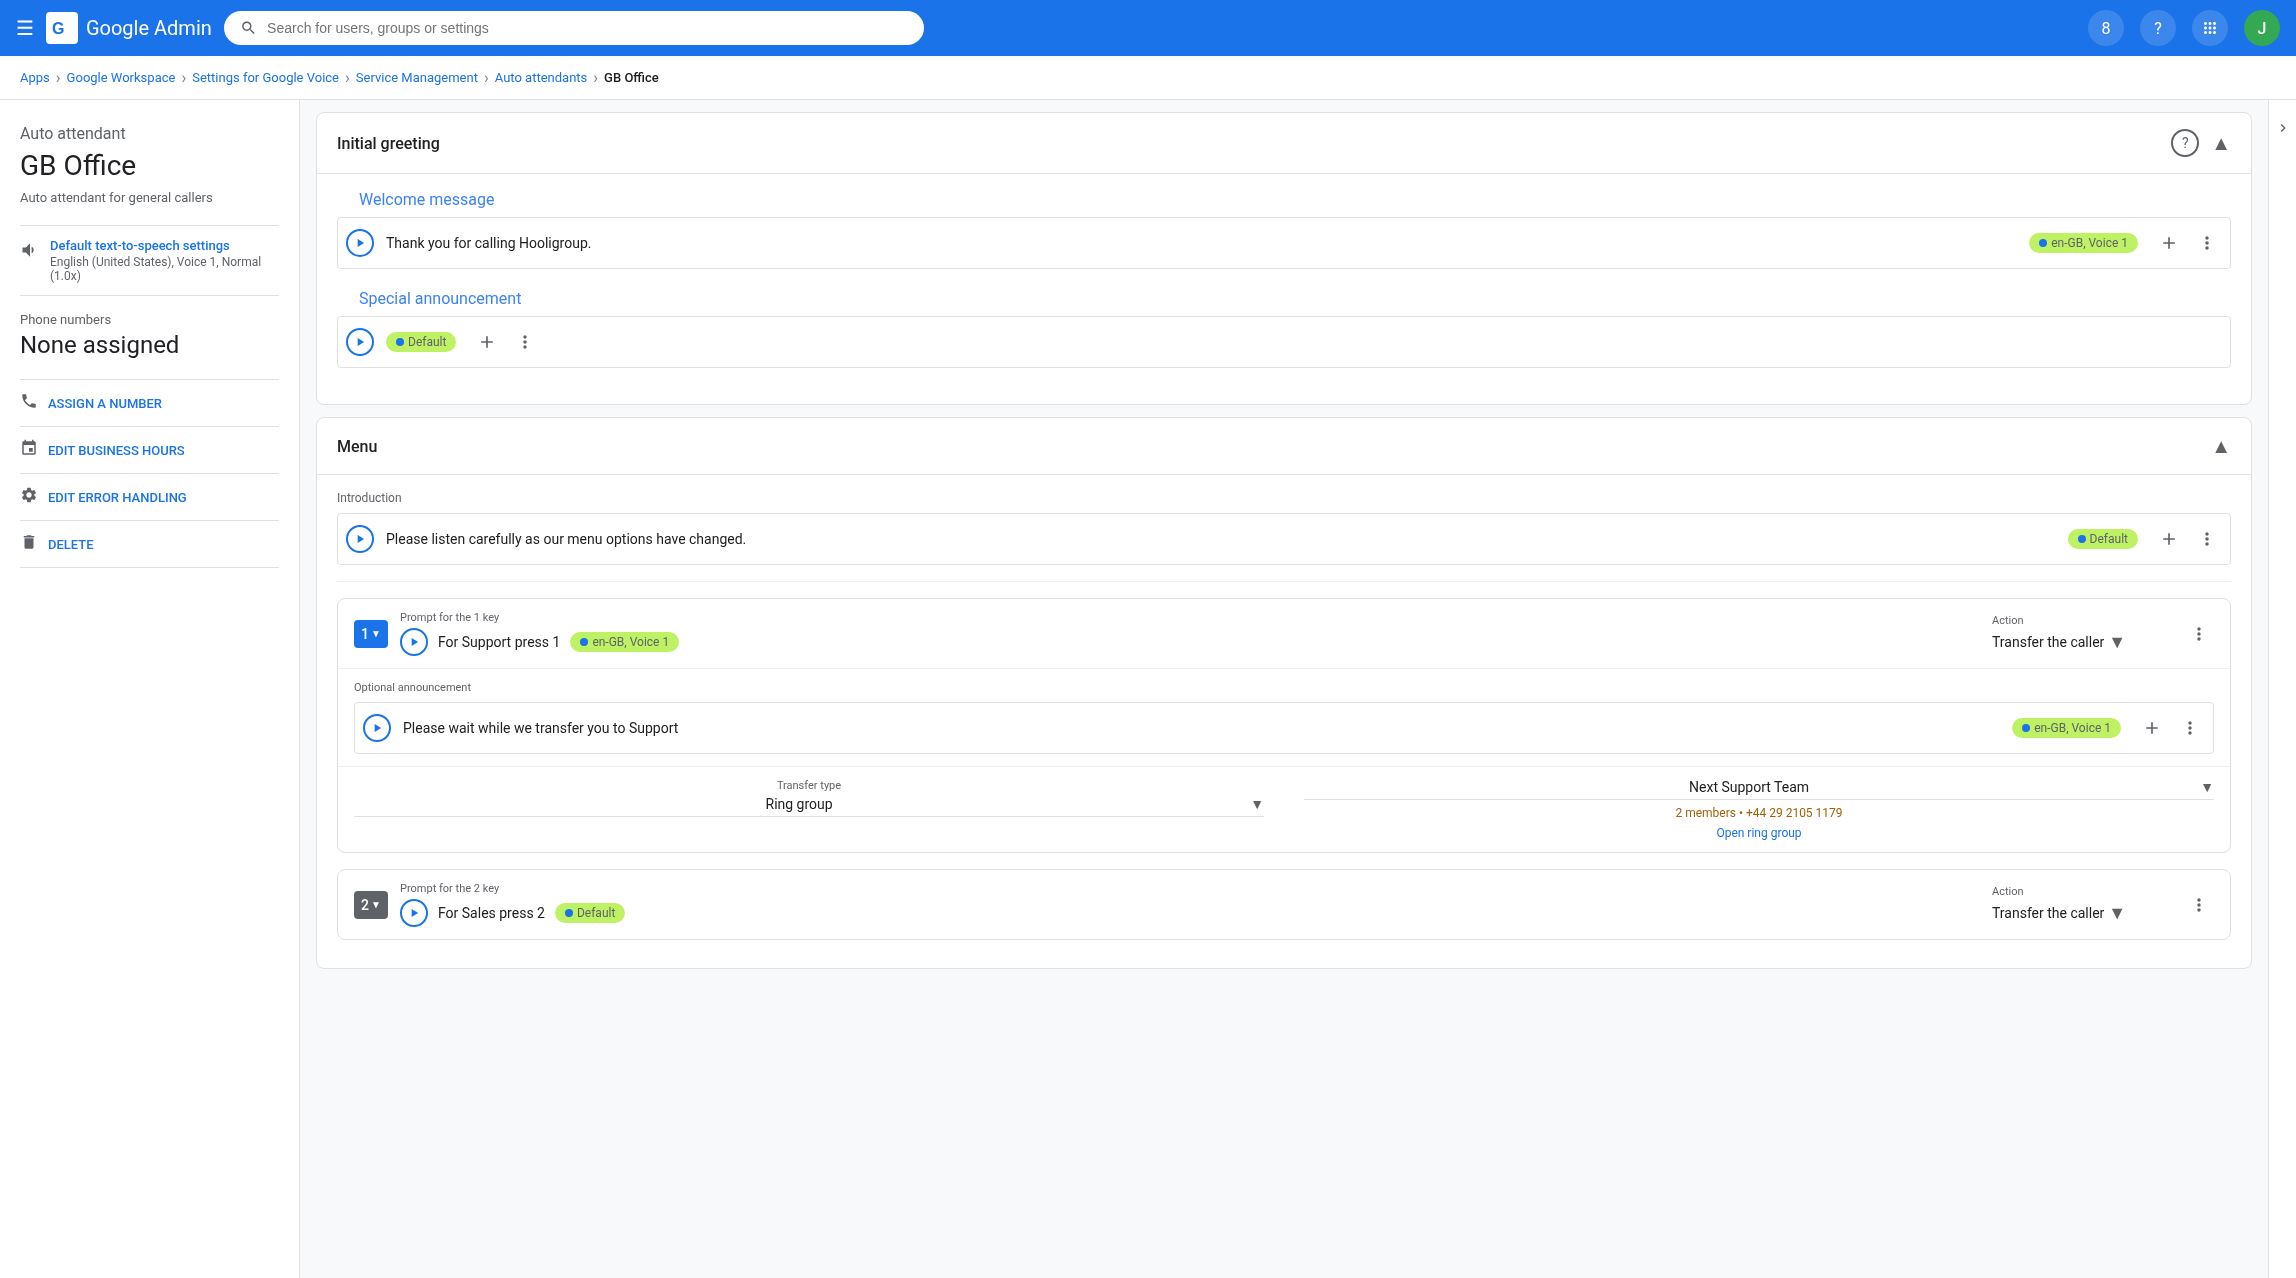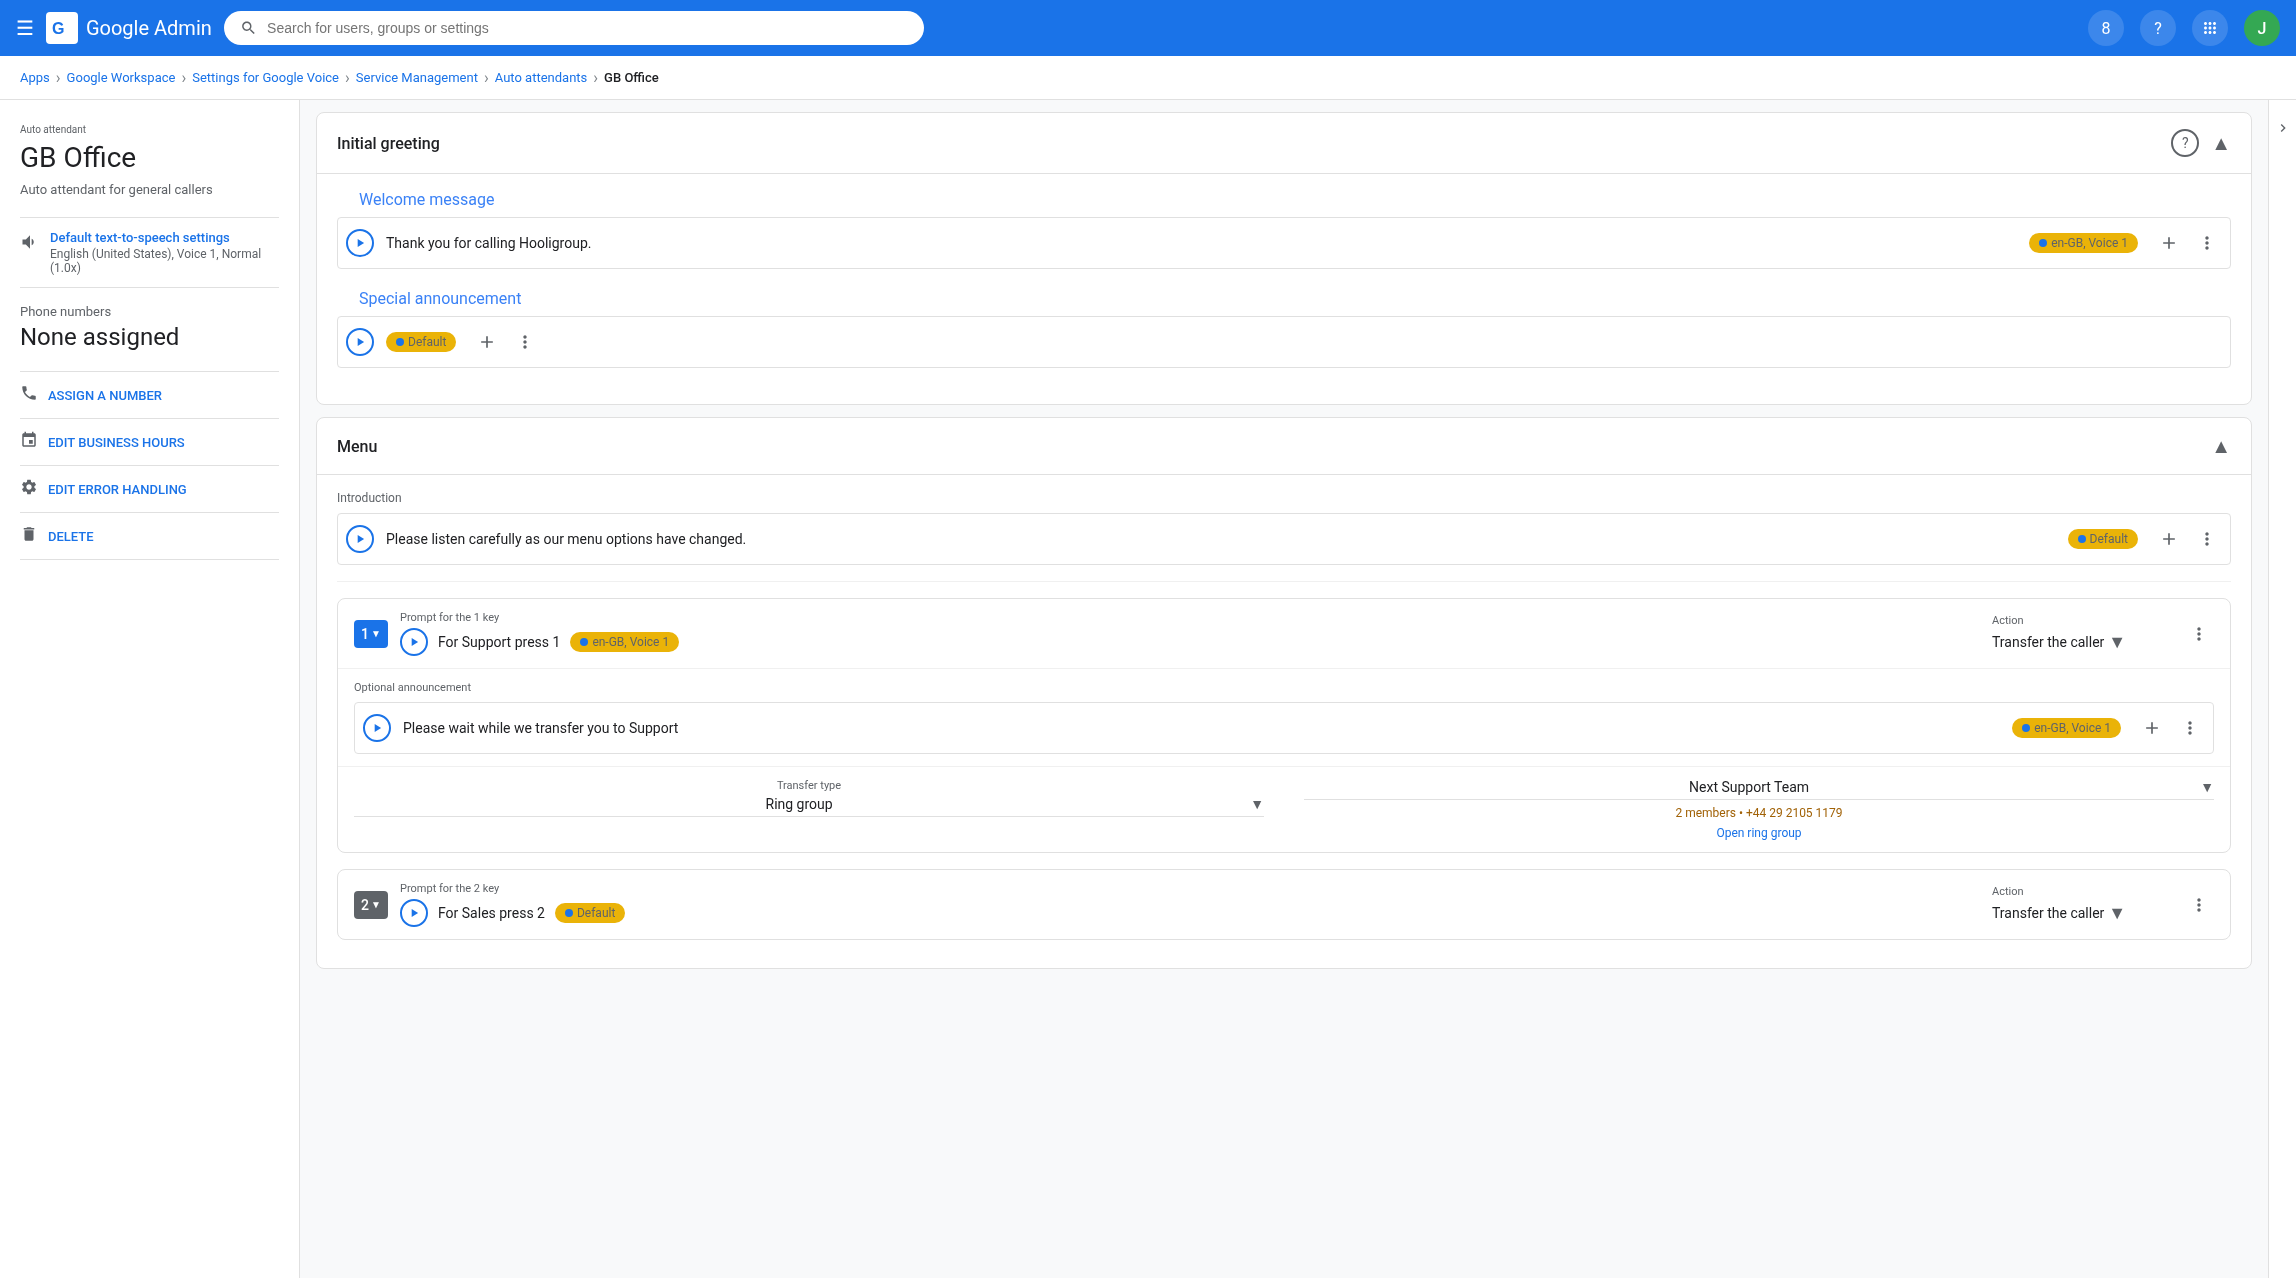--- a/index.html
+++ b/index.html
@@ -63,21 +63,21 @@
 
     
     .sidebar {
       width: 300px;
       min-width: 300px;
       background: white;
       border-right: 1px solid #e0e0e0;
       padding: 24px 20px;
       overflow-y: auto;
     }
-    .sidebar-label { font-size: 10px; color: #5f6368; margin-bottom: 6px; }
+    .sidebar-label { font-size: 16px; color: #5f6368; margin-bottom: 6px; }
     .sidebar-title { font-size: 28px; color: #202124; font-weight: 400; margin-bottom: 8px; }
     .sidebar-subtitle { font-size: 13px; color: #5f6368; margin-bottom: 20px; }
     .sidebar-tts {
       display: flex;
       align-items: flex-start;
       gap: 10px;
       padding: 12px 0;
       border-top: 1px solid #e0e0e0;
       border-bottom: 1px solid #e0e0e0;
       margin-bottom: 16px;
@@ -134,21 +134,21 @@
     .play-btn {
       width: 28px; height: 28px; border-radius: 50%; border: 2px solid #1a73e8;
       display: flex; align-items: center; justify-content: center;
       color: #1a73e8; cursor: pointer; flex-shrink: 0;
     }
     .play-btn svg { width: 14px; height: 14px; }
     .greeting-text { flex: 1; font-size: 14px; color: #202124; }
     .greeting-text.placeholder { color: #80868b; }
     .voice-badge {
       display: flex; align-items: center; gap: 4px;
-      background: #eab308; border-radius: 12px; padding: 3px 10px;
+      background: #bef264; border-radius: 12px; padding: 3px 10px;
       font-size: 12px; color: #5f6368; white-space: nowrap;
     }
     .voice-badge-dot { width: 8px; height: 8px; background: #1a73e8; border-radius: 50%; }
     .greeting-actions { display: flex; align-items: center; gap: 8px; color: #5f6368; margin-left: 4px; }
     .icon-btn { width: 30px; height: 30px; display: flex; align-items: center; justify-content: center; border-radius: 50%; cursor: pointer; }
 
     
     .menu-content { padding: 0 20px 20px; }
     .intro-item { padding: 16px 0; border-bottom: 1px solid #f0f0f0; }
     .intro-label { font-size: 12px; color: #5f6368; margin-bottom: 8px; }

